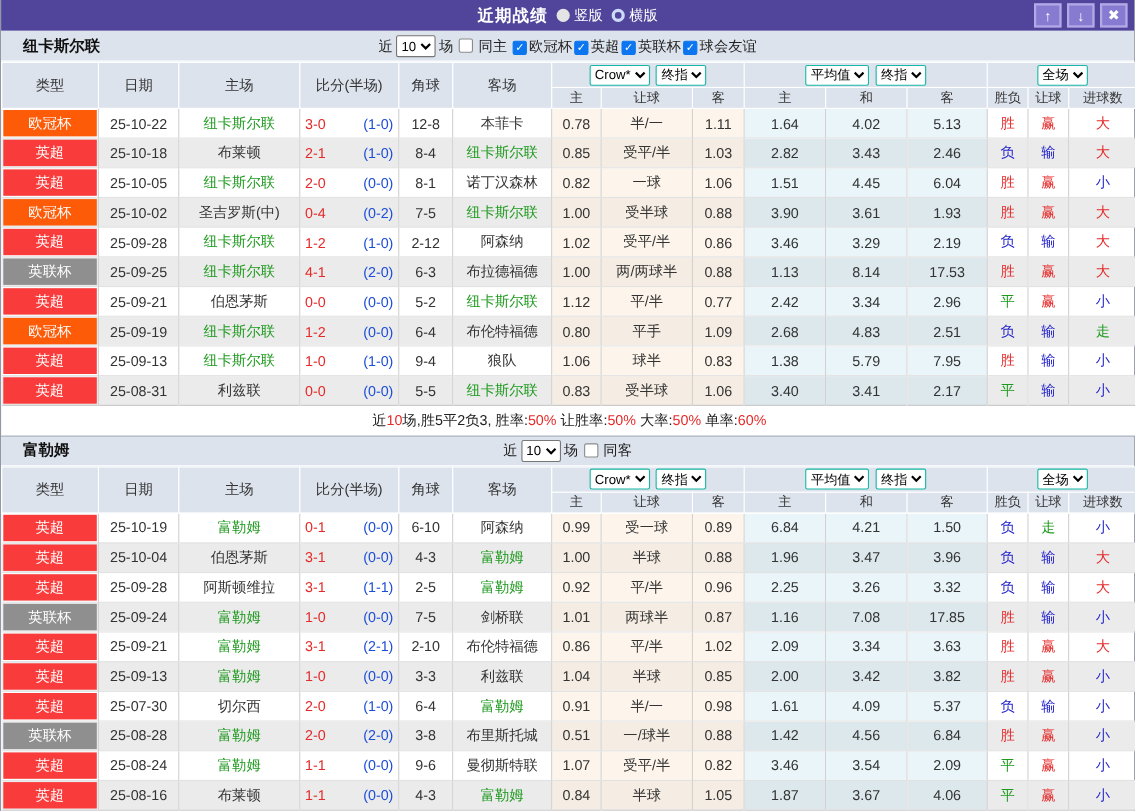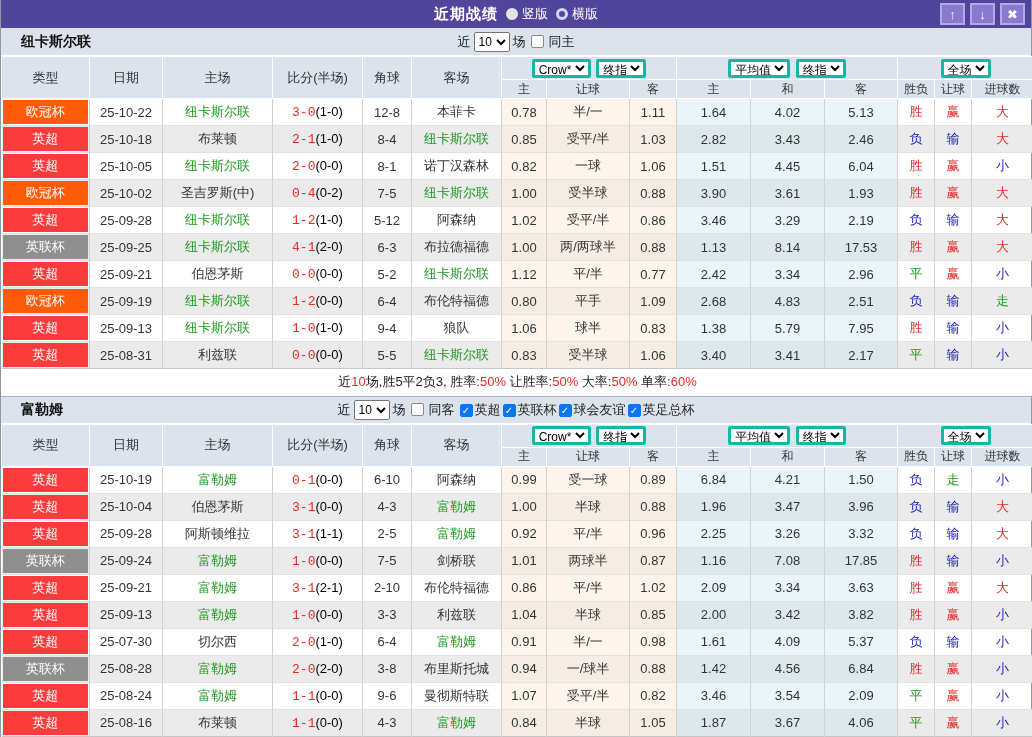--- a/index.html
+++ b/index.html
@@ -27,30 +27,30 @@
   .team-name{position:absolute; left:20px; font-size:14px; font-weight:bold; color:#111;}
   .filter-controls{margin:0 auto; display:flex; align-items:center; gap:3px; font-size:13px; color:#222;}
   .count-select{font-size:12px; height:20px; background:#fff; border:1px solid #767676; border-radius:2px;}
   .cb{display:inline-block; width:13px; height:13px; border:1px solid #8a8a8a; border-radius:2px; background:#fff; font-size:10px; line-height:12px; text-align:center; color:#fff; margin:0 2px; cursor:pointer;}
   .cb.checked{background:var(--cb-blue); border-color:var(--cb-blue);}
   
   table.grid{width:100%; border-collapse:collapse; table-layout:fixed; font-size:13px; color:#333;}
   thead td{background:var(--panel-bg); border:1px solid #fff; text-align:center; color:#333;}
   thead tr.ctrl-row td{height:23px;}
   thead tr.sub-row td{height:19px; font-size:12px;}
-  thead select{font-size:12px; height:19px; background:#fff; border:3px solid #14b8a6; border-radius:2px; margin:0 1px;}
+  thead select{font-size:12px; height:19px; background:#fff; border:1px solid #14b8a6; border-radius:2px; margin:0 1px;}
   tbody td{height:26px; text-align:center; border-right:1px solid #d2d2d2; border-top:1px solid #e2e2e2; overflow:hidden; white-space:nowrap;}
   tbody tr:nth-child(even){background:var(--stripe);}
   td.c-as{background:rgba(251,238,222,.6);}
   td.c-eu{background:rgba(201,228,242,.38);}
   .badge-cell{padding:1px;}
   .badge{height:24px; line-height:24px; color:#fff; font-size:13px;}
   .badge.ucl{background:var(--ucl);} .badge.epl{background:var(--epl);} .badge.efl{background:var(--efl);}
   .focus{color:var(--focus);}
-  .ft{color:var(--red);font-family:Liberation Mono, monospace;} .ht{color:#000000;}
+  .ft{color:var(--red);} .ht{color:#1d4ed8;padding-left:34px;}
   .r{color:var(--red);} .b{color:var(--blue);} .g{color:var(--green);}
   tfoot td.summary{height:27px; background:#fff; text-align:center; border-top:1px solid #c6c6c6; font-size:13px; color:#222;}
   tfoot .red{color:var(--red);}
 </style>
 </head>
 <body>
 
 <div class="window">
   <div class="titlebar">
     <div class="title-group">
@@ -79,20 +79,21 @@
   <div id="sections">
   <div class="section">
     <div class="filter-row">
       <span class="team-name">纽卡斯尔联</span>
       <span class="filter-controls">
         <span class="f-label near-label">近</span>
         <select class="count-select"><option>10</option></select>
         <span class="f-label unit-label">场</span>
         <span class="cb"></span>
         <span class="f-label same-label">同主</span>
+        <span class="league-filters"><span class="cb checked">✓</span><span class="f-label">欧冠杯</span><span class="cb checked">✓</span><span class="f-label">英超</span><span class="cb checked">✓</span><span class="f-label">英联杯</span><span class="cb checked">✓</span><span class="f-label">球会友谊</span></span>
       </span>
     </div>
     <table class="grid">
       <colgroup>
         <col style="width:88px">
             <col style="width:73px">
             <col style="width:110px">
             <col style="width:90px">
             <col style="width:49px">
             <col style="width:90px">
@@ -215,21 +216,21 @@
               <td class="r">赢</td>
               <td class="r">大</td>
             </tr>
             <tr>
               <td class="badge-cell">
                 <div class="badge epl">英超</div>
               </td>
               <td>25-09-28</td>
               <td class="focus">纽卡斯尔联</td>
               <td><span class="ft">1-2</span><span class="ht">(1-0)</span></td>
-              <td>5-12</td>
+              <td>2-12</td>
               <td>阿森纳</td>
               <td class="c-as">1.02</td>
               <td class="c-as">受平/半</td>
               <td class="c-as">0.86</td>
               <td class="c-eu">3.46</td>
               <td class="c-eu">3.29</td>
               <td class="c-eu">2.19</td>
               <td class="b">负</td>
               <td class="b">输</td>
               <td class="r">大</td>
@@ -340,21 +341,20 @@
 
   <div class="section">
     <div class="filter-row">
       <span class="team-name">富勒姆</span>
       <span class="filter-controls">
         <span class="f-label near-label">近</span>
         <select class="count-select"><option>10</option></select>
         <span class="f-label unit-label">场</span>
         <span class="cb"></span>
         <span class="f-label same-label">同客</span>
-        <span class="league-filters"><span class="cb checked">✓</span><span class="f-label">英超</span><span class="cb checked">✓</span><span class="f-label">英联杯</span><span class="cb checked">✓</span><span class="f-label">球会友谊</span><span class="cb checked">✓</span><span class="f-label">英足总杯</span></span>
       </span>
     </div>
     <table class="grid">
       <colgroup>
         <col style="width:88px">
             <col style="width:73px">
             <col style="width:110px">
             <col style="width:90px">
             <col style="width:49px">
             <col style="width:90px">
@@ -536,21 +536,21 @@
             </tr>
             <tr>
               <td class="badge-cell">
                 <div class="badge efl">英联杯</div>
               </td>
               <td>25-08-28</td>
               <td class="focus">富勒姆</td>
               <td><span class="ft">2-0</span><span class="ht">(2-0)</span></td>
               <td>3-8</td>
               <td>布里斯托城</td>
-              <td class="c-as">0.94</td>
+              <td class="c-as">0.51</td>
               <td class="c-as">一/球半</td>
               <td class="c-as">0.88</td>
               <td class="c-eu">1.42</td>
               <td class="c-eu">4.56</td>
               <td class="c-eu">6.84</td>
               <td class="r">胜</td>
               <td class="r">赢</td>
               <td class="b">小</td>
             </tr>
             <tr>

